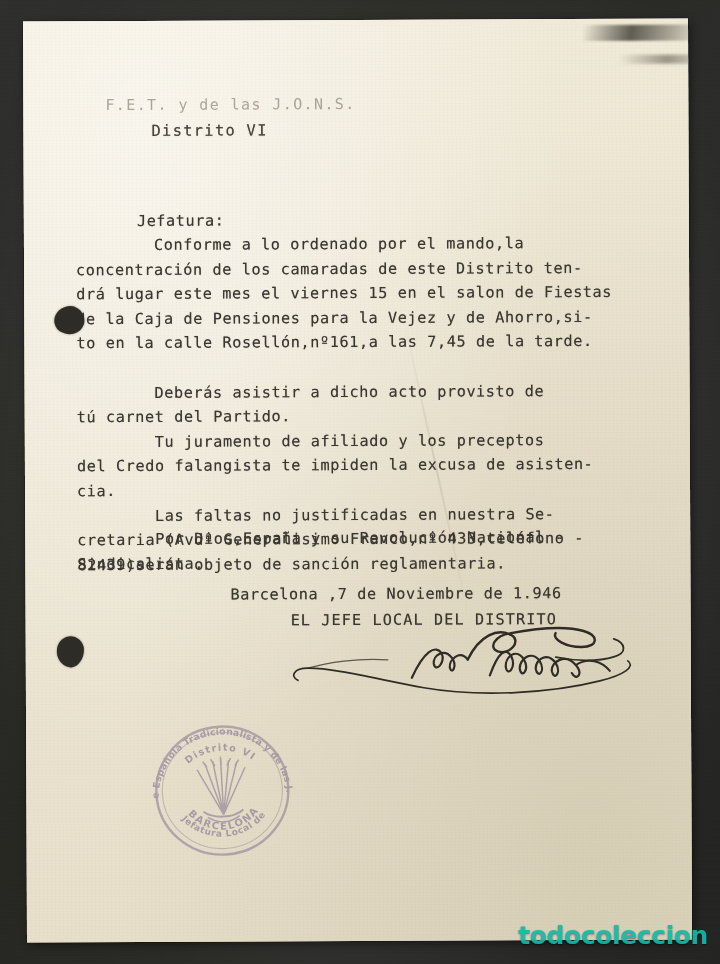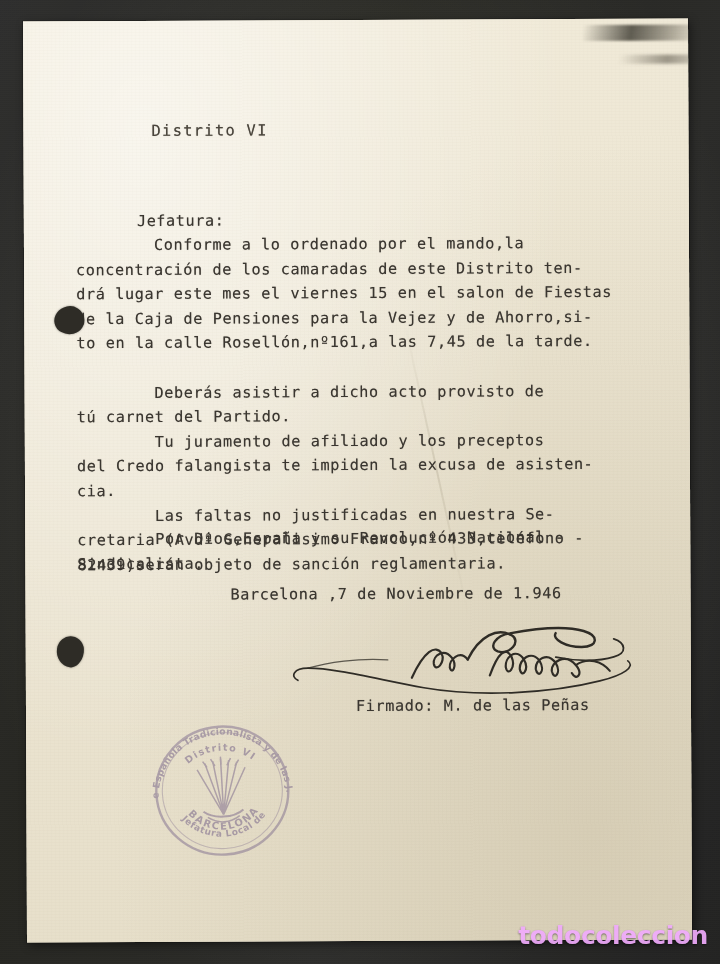--- a/index.html
+++ b/index.html
@@ -97,36 +97,37 @@
     position:absolute;left:112px;top:698px;width:168px;height:145px;
     transform:rotate(-3deg);opacity:.58;
   }
   #stamp svg{display:block;}
 
   
   #watermark{
     position:absolute;right:12px;bottom:14px;
     font-family:"DejaVu Sans", sans-serif;
     font-weight:bold;font-size:25px;letter-spacing:-.4px;
-    color:#f0abfc;opacity:.92;
+    color:#14b8a6;opacity:.92;
     text-shadow:0 1px 2px rgba(0,0,0,.5);
   }
 </style>
 </head>
 <body>
 
 <div id="backdrop"></div>
 
 <div id="paper">
 
   <div id="grain"></div>
   <div id="smudge-top"></div>
   <div id="smudge-top2"></div>
   <div id="fold"></div>
 
+  <div class="tw faded" id="letterhead">F.E.T. y de las J.O.N.S.</div>
 
   <div class="tw" id="district">Distrito VI</div>
 
   <div class="tw" id="salutation">Jefatura:</div>
 
   <div class="tw" id="body">        Conforme a lo ordenado por el mando,la
 concentración de los camaradas de este Distrito ten-
 drá lugar este mes el viernes 15 en el salon de Fiestas
 de la Caja de Pensiones para la Vejez y de Ahorro,si-
 to en la calle Rosellón,nº161,a las 7,45 de la tarde.
@@ -138,20 +139,21 @@
 cia.
         Las faltas no justificadas en nuestra Se-
 cretaria (Avdª Generalisimo Franco,nº 433,teléfono -
 82439)serán objeto de sanción reglamentaria.</div>
 
   <div class="tw" id="closing">        Por Dios,España y su Revolución Nacional -
 Sindicalista.</div>
 
   <div class="tw" id="dateline">Barcelona ,7 de Noviembre de 1.946</div>
 
+  <div class="tw" id="jobtitle">EL JEFE LOCAL DEL DISTRITO</div>
 
   <div id="signature">
     <svg width="360" height="80" viewBox="0 0 360 80" fill="none" xmlns="http://www.w3.org/2000/svg">
       <g stroke="#2f2c26" fill="none" stroke-linecap="round" stroke-linejoin="round">
         <path d="M128 60 C140 34, 152 26, 158 36 C162 44, 152 56, 150 46 C149 38, 160 30, 168 40
                  C174 48, 168 58, 166 50 C165 42, 176 32, 184 42" stroke-width="2.2"></path>
         <path d="M184 42 C196 18, 214 10, 228 18 C238 24, 226 38, 214 34 C204 30, 212 18, 226 16
                  C248 12, 280 8, 300 14 C316 19, 314 30, 298 30 C282 30, 268 22, 272 16" stroke-width="2.4"></path>
         <path d="M206 58 C214 36, 222 28, 228 40 C232 50, 224 60, 222 50 C221 40, 232 30, 240 42
                  C246 52, 238 62, 236 52 C235 42, 248 32, 256 44 C262 54, 254 62, 252 52
@@ -159,21 +161,20 @@
                  C300 58, 292 64, 288 56" stroke-width="2.2"></path>
         <path d="M292 48 C304 40, 318 44, 326 54" stroke-width="2"></path>
         <path d="M330 22 C342 26, 344 36, 330 40 C314 45, 290 44, 272 40" stroke-width="1.8"></path>
         <path d="M14 62 C6 58, 10 50, 24 50 C52 50, 96 62, 140 70 C196 80, 268 76, 316 64
                  C340 58, 352 50, 344 44" stroke-width="1.7"></path>
         <path d="M24 50 C44 44, 74 40, 104 42" stroke-width="1.3" opacity=".75"></path>
       </g>
     </svg>
   </div>
 
-  <div class="tw" id="signedby">Firmado: M. de las Peñas</div>
 
   <div class="blot" id="blot1"></div>
   <div class="blot" id="blot2"></div>
 
   <div id="stamp">
     <svg width="168" height="145" viewBox="0 0 168 145" xmlns="http://www.w3.org/2000/svg">
       <defs>
         <path id="arcTop" d="M 20 78 A 64 62 0 0 1 148 78"></path>
         <path id="arcIn" d="M 34 80 A 50 48 0 0 1 134 80"></path>
         <path id="arcBotA" d="M 30 66 A 54 52 0 0 0 138 66"></path>

